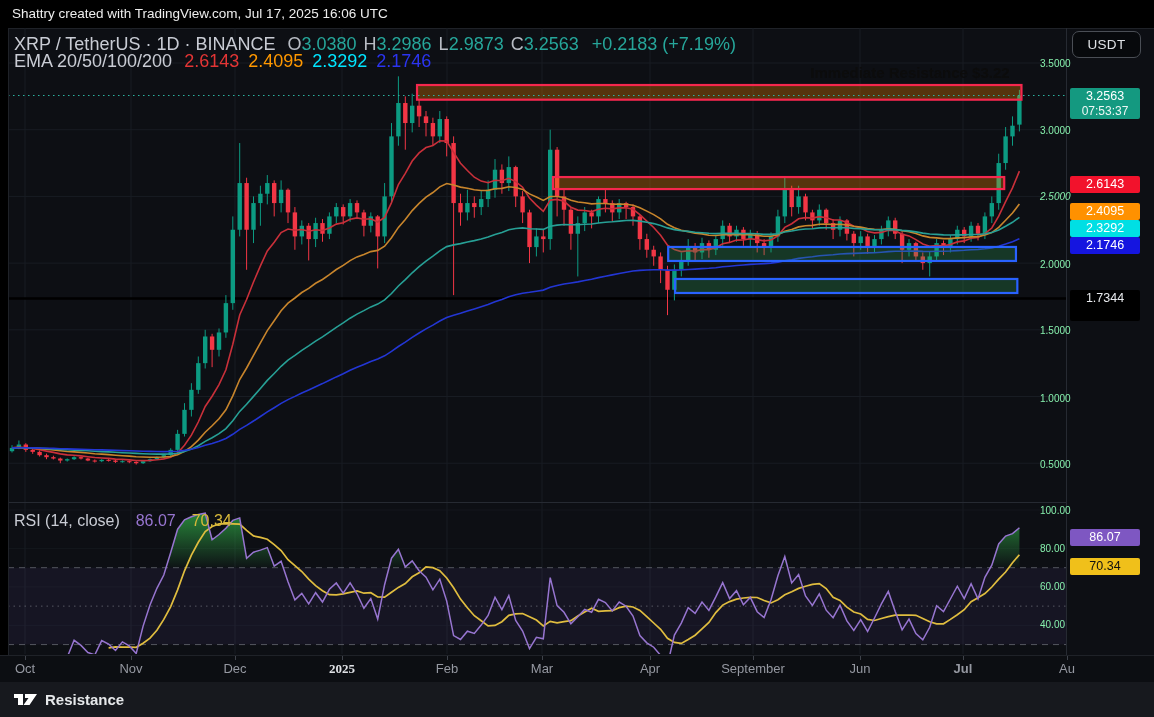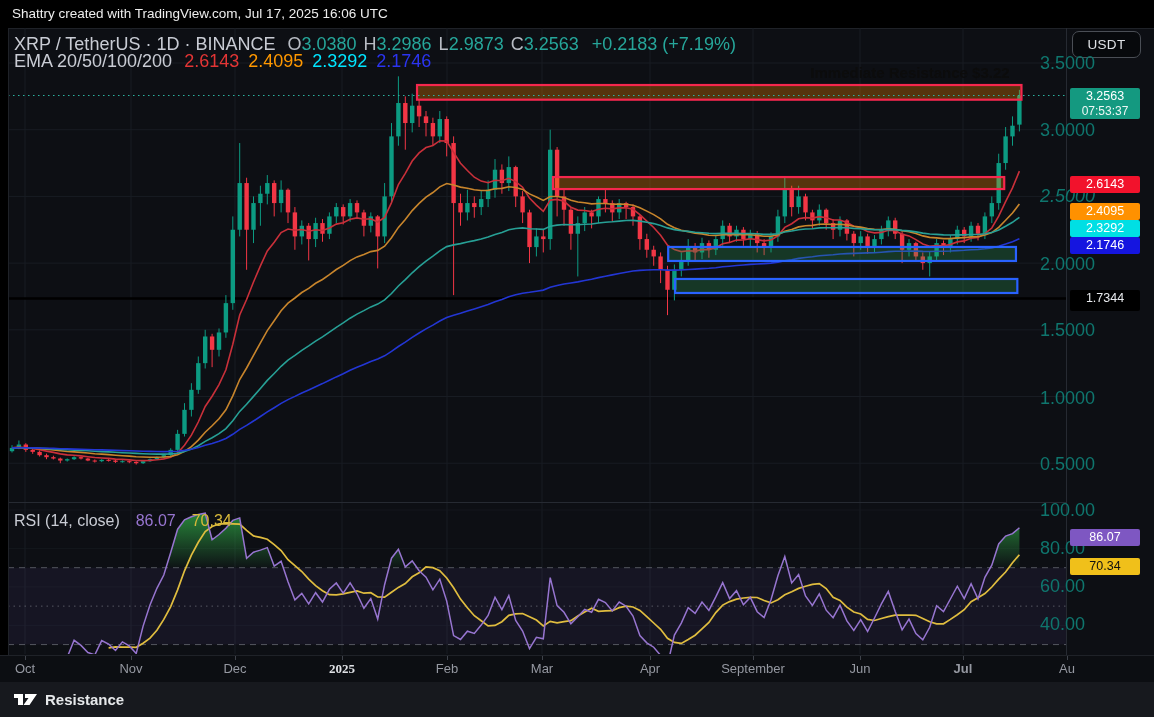--- a/index.html
+++ b/index.html
@@ -9,21 +9,21 @@
   #titlebar{left:0;top:0;width:1154px;height:28px;background:#000;color:#ededed;
             font-size:13.5px;font-weight:500;line-height:28px;padding-left:12px;box-sizing:border-box;}
   #chartwrap{left:0;top:28px;width:1154px;height:627px;background:#0d0f14;border-top:1px solid #1f2228;}
   #leftstrip{left:0;top:28px;width:8px;height:627px;background:#000;border-right:1px solid #1f2228;}
   #scale-border{left:1066px;top:28px;width:1px;height:654px;background:#262a32;}
   svg{position:absolute;left:0;top:28px;}
   .legend{left:14px;font-size:18px;color:#c9ccd4;white-space:nowrap;}
   .lg-val{margin-right:2px;}
   .lg-gap{display:inline-block;width:7px;}
   #annotation{font-weight:700;font-size:15px;color:#0c0c0c;transform:translateX(-50%);white-space:nowrap;}
-  .pricelabel,.rsilabel{left:1040px;color:#0f766e;font-size:18px;transform:translateY(-50%);}
+  .pricelabel,.rsilabel{left:1040px;color:#86efac;font-size:10px;transform:translateY(-50%);}
   .badge{left:1070px;width:70px;border-radius:2px;color:#fff;font-size:12.5px;text-align:center;}
   .badge .b-main{line-height:17px;}
   .badge .b-sub{line-height:13px;font-size:12px;opacity:.92;}
   .monthlabel{top:661px;color:#9598a1;font-size:13px;transform:translateX(-50%);}
   #timeaxis{left:0;top:655px;width:1154px;height:27px;border-top:1px solid #1f2228;background:#0c0e12;}
   .tick{top:656px;width:1px;height:4px;background:#3f434b;}
   #footer{left:0;top:682px;width:1154px;height:35px;background:#17191e;display:flex;align-items:center;}
   #footer .brand{color:#e6e8ea;font-size:15px;font-weight:700;margin-left:7px;}
   #usdt-btn{left:1072px;top:31px;width:67px;height:25px;border:1px solid #4a4e55;border-radius:7px;
             background:#07090c;color:#dfe2e6;font-size:13.5px;text-align:center;line-height:25px;letter-spacing:.3px;}
@@ -453,21 +453,21 @@
     </div>
     <div class="abs badge" style="top: 203px; height: 17px; background: rgb(255, 145, 0); color: rgb(255, 255, 255);">
       <div class="b-main">2.4095</div>
     </div>
     <div class="abs badge" style="top: 220px; height: 17px; background: rgb(0, 223, 228); color: rgb(255, 255, 255);">
       <div class="b-main">2.3292</div>
     </div>
     <div class="abs badge" style="top: 237px; height: 17px; background: rgb(21, 21, 224); color: rgb(255, 255, 255);">
       <div class="b-main">2.1746</div>
     </div>
-    <div class="abs badge" style="top: 290px; height: 21px; background: rgb(0, 0, 0); color: rgb(232, 234, 237);">
+    <div class="abs badge" style="top: 290px; height: 31px; background: rgb(0, 0, 0); color: rgb(232, 234, 237);">
       <div class="b-main">1.7344</div>
     </div>
     <div class="abs badge" style="top: 529px; height: 17px; background: rgb(126, 87, 194); color: rgb(255, 255, 255);">
       <div class="b-main">86.07</div>
     </div>
     <div class="abs badge" style="top: 558px; height: 17px; background: rgb(240, 192, 26); color: rgb(17, 17, 17);">
       <div class="b-main">70.34</div>
     </div>
     <div class="abs tick" style="left: 25px;"></div>
     <div class="abs monthlabel" style="left: 25px;">Oct</div>

